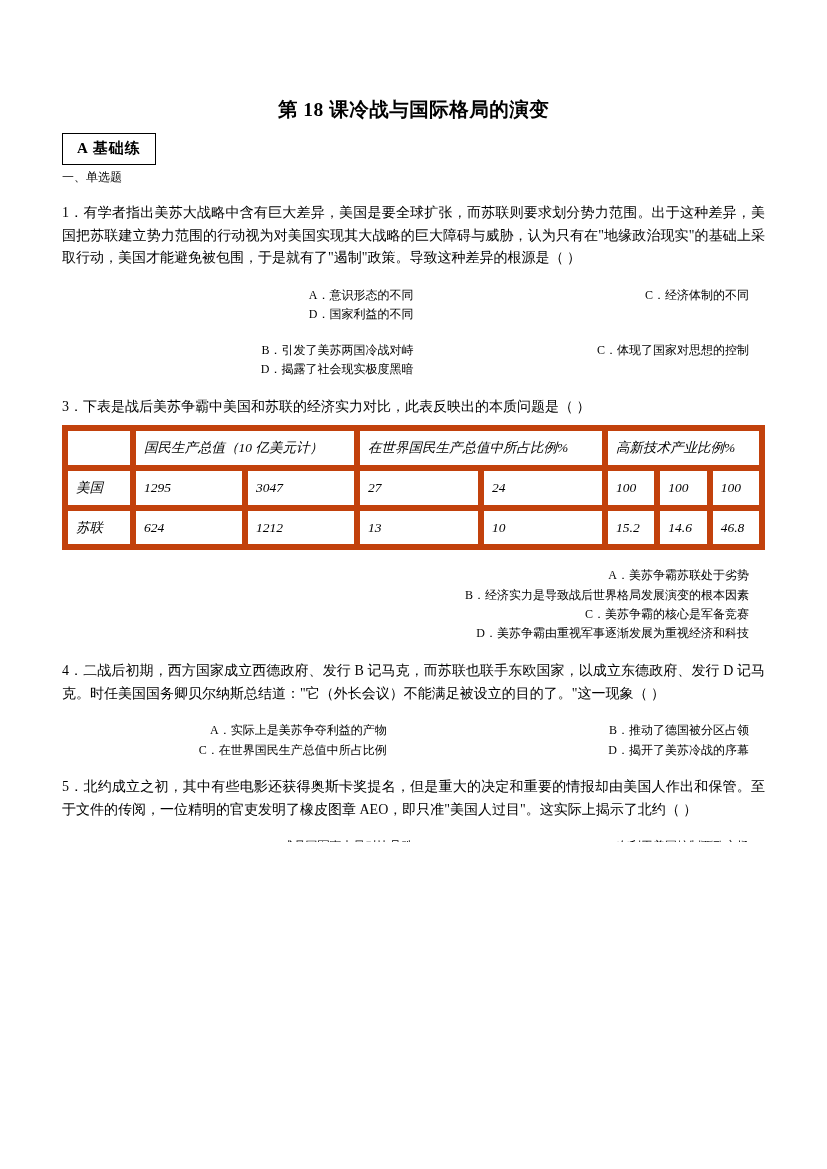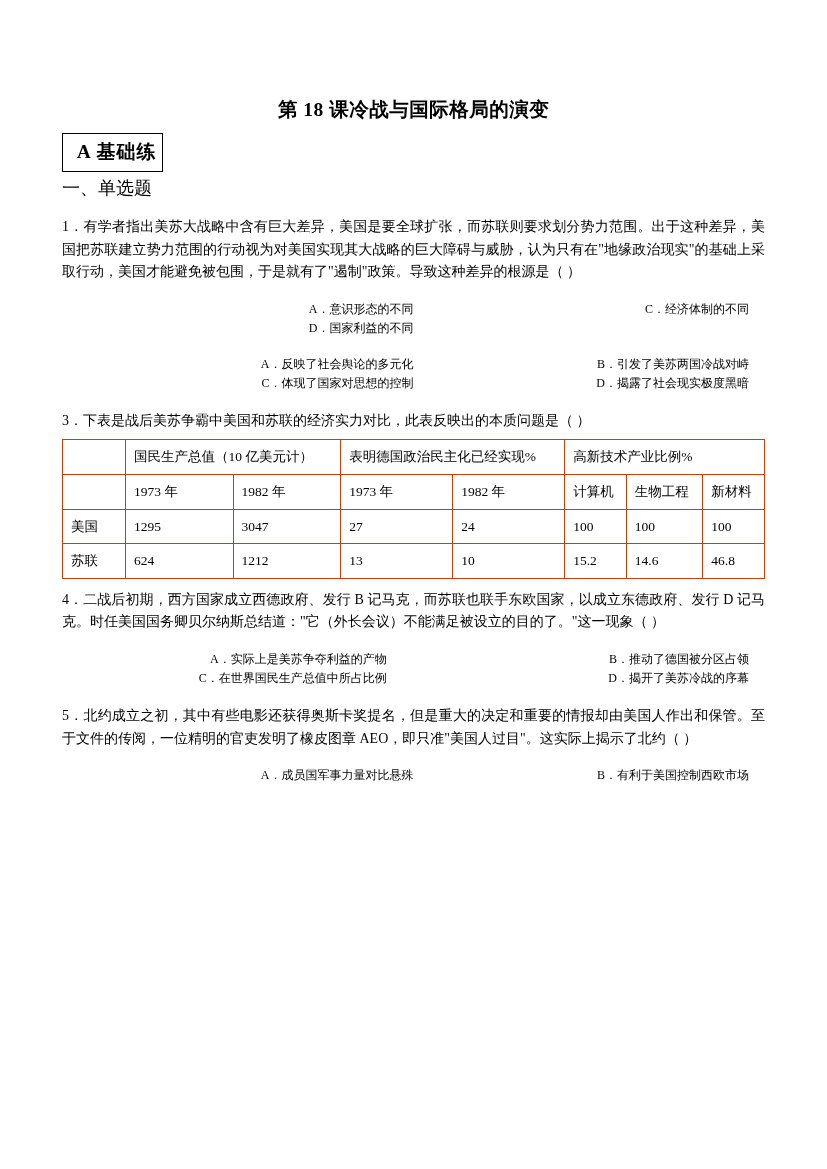--- a/index.html
+++ b/index.html
@@ -26,27 +26,27 @@
     font-weight: bold;
     letter-spacing: 0.5px;
     margin: 24px 0 10px 0;
   }
   .badge-row {
     margin: 0 0 4px 0;
   }
   .badge {
     display: inline-block;
     border: 1px solid #000;
-    padding: 5px 6px 6px 14px;
-    font-size: 19px;
+    padding: 5px 14px 6px 14px;
+    font-size: 15px;
     font-weight: bold;
     letter-spacing: 1px;
   }
   .section-head {
-    font-size: 18px;
+    font-size: 12px;
     margin: 4px 0 16px 0;
     font-weight: normal;
   }
   .q {
     font-size: 14px;
     line-height: 1.62;
     margin: 10px 0 0 0;
     text-align: justify;
   }
   .opts {
@@ -65,24 +65,25 @@
   .opts.two.narrow .opt:nth-child(odd) { width: 46%; }
   .opts.two.narrow .opt:nth-child(even) { width: 54%; }
   .opts.one .opt { width: 100%; }
   table.data {
     border-collapse: collapse;
     width: 100%;
     margin: 7px 0 7px 0;
     font-size: 13.5px;
   }
   table.data td {
-    border: 1px solid #c2410c;
+    border: 6px solid #c2410c;
     padding: 8px 6px 8px 8px;
     vertical-align: middle;
     line-height: 1.3;
+    font-style: italic;
   }
   table.data td.corner { width: 48px; }
 </style>
 </head>
 <body>
 
 <div class="page">
 
   <h1 class="doc-title">第 18 课冷战与国际格局的演变</h1>
 
@@ -93,45 +94,34 @@
   <div class="section-head">一、单选题</div>
 
   <div class="q"><span>1．</span><span>有学者指出美苏大战略中含有巨大差异，美国是要全球扩张，而苏联则要求划分势力范围。出于这种差异，美国把苏联建立势力范围的行动视为对美国实现其大战略的巨大障碍与威胁，认为只有在"地缘政治现实"的基础上采取行动，美国才能避免被包围，于是就有了"遏制"政策。导致这种差异的根源是（    ）</span></div>
   <div class="opts two">
     <div class="opt">A．意识形态的不同</div>
     <div class="opt">C．经济体制的不同</div>
     <div class="opt">D．国家利益的不同</div>
   </div>
 
   <div class="opts two">
-    <div class="opt">A．反映了社会舆论的多元化</div>
     <div class="opt">B．引发了美苏两国冷战对峙</div>
     <div class="opt">C．体现了国家对思想的控制</div>
     <div class="opt">D．揭露了社会现实极度黑暗</div>
   </div>
 
   <div class="q"><span>3．</span><span>下表是战后美苏争霸中美国和苏联的经济实力对比，此表反映出的本质问题是（    ）</span></div>
 
   <table class="data">
     <tbody>
         <tr>
       <td class="corner"></td>
       <td colspan="2">国民生产总值（10 亿美元计）</td>
-      <td colspan="2">表明德国政治民主化已经实现%</td>
+      <td colspan="2">在世界国民生产总值中所占比例%</td>
       <td colspan="3">高新技术产业比例%</td>
-    </tr>
-    <tr>
-      <td class="corner"></td>
-      <td>1973 年</td>
-      <td>1982 年</td>
-      <td>1973 年</td>
-      <td>1982 年</td>
-      <td>计算机</td>
-      <td>生物工程</td>
-      <td>新材料</td>
     </tr>
     <tr>
       <td class="corner">美国</td>
       <td>1295</td>
       <td>3047</td>
       <td>27</td>
       <td>24</td>
       <td>100</td>
       <td>100</td>
       <td>100</td>
@@ -142,20 +132,26 @@
       <td>1212</td>
       <td>13</td>
       <td>10</td>
       <td>15.2</td>
       <td>14.6</td>
       <td>46.8</td>
     </tr>
   </tbody>
     </table>
 
+  <div class="opts one">
+    <div class="opt">A．美苏争霸苏联处于劣势</div>
+    <div class="opt">B．经济实力是导致战后世界格局发展演变的根本因素</div>
+    <div class="opt">C．美苏争霸的核心是军备竞赛</div>
+    <div class="opt">D．美苏争霸由重视军事逐渐发展为重视经济和科技</div>
+  </div>
 
   <div class="q"><span>4．</span><span>二战后初期，西方国家成立西德政府、发行 B 记马克，而苏联也联手东欧国家，以成立东德政府、发行 D 记马克。时任美国国务卿贝尔纳斯总结道："它（外长会议）不能满足被设立的目的了。"这一现象（    ）</span></div>
   <div class="opts two narrow">
     <div class="opt">A．实际上是美苏争夺利益的产物</div>
     <div class="opt">B．推动了德国被分区占领</div>
     <div class="opt">C．在世界国民生产总值中所占比例</div>
     <div class="opt">D．揭开了美苏冷战的序幕</div>
   </div>
 
   <div class="q"><span>5．</span><span>北约成立之初，其中有些电影还获得奥斯卡奖提名，但是重大的决定和重要的情报却由美国人作出和保管。至于文件的传阅，一位精明的官吏发明了橡皮图章 AEO，即只准"美国人过目"。这实际上揭示了北约（    ）</span></div>

